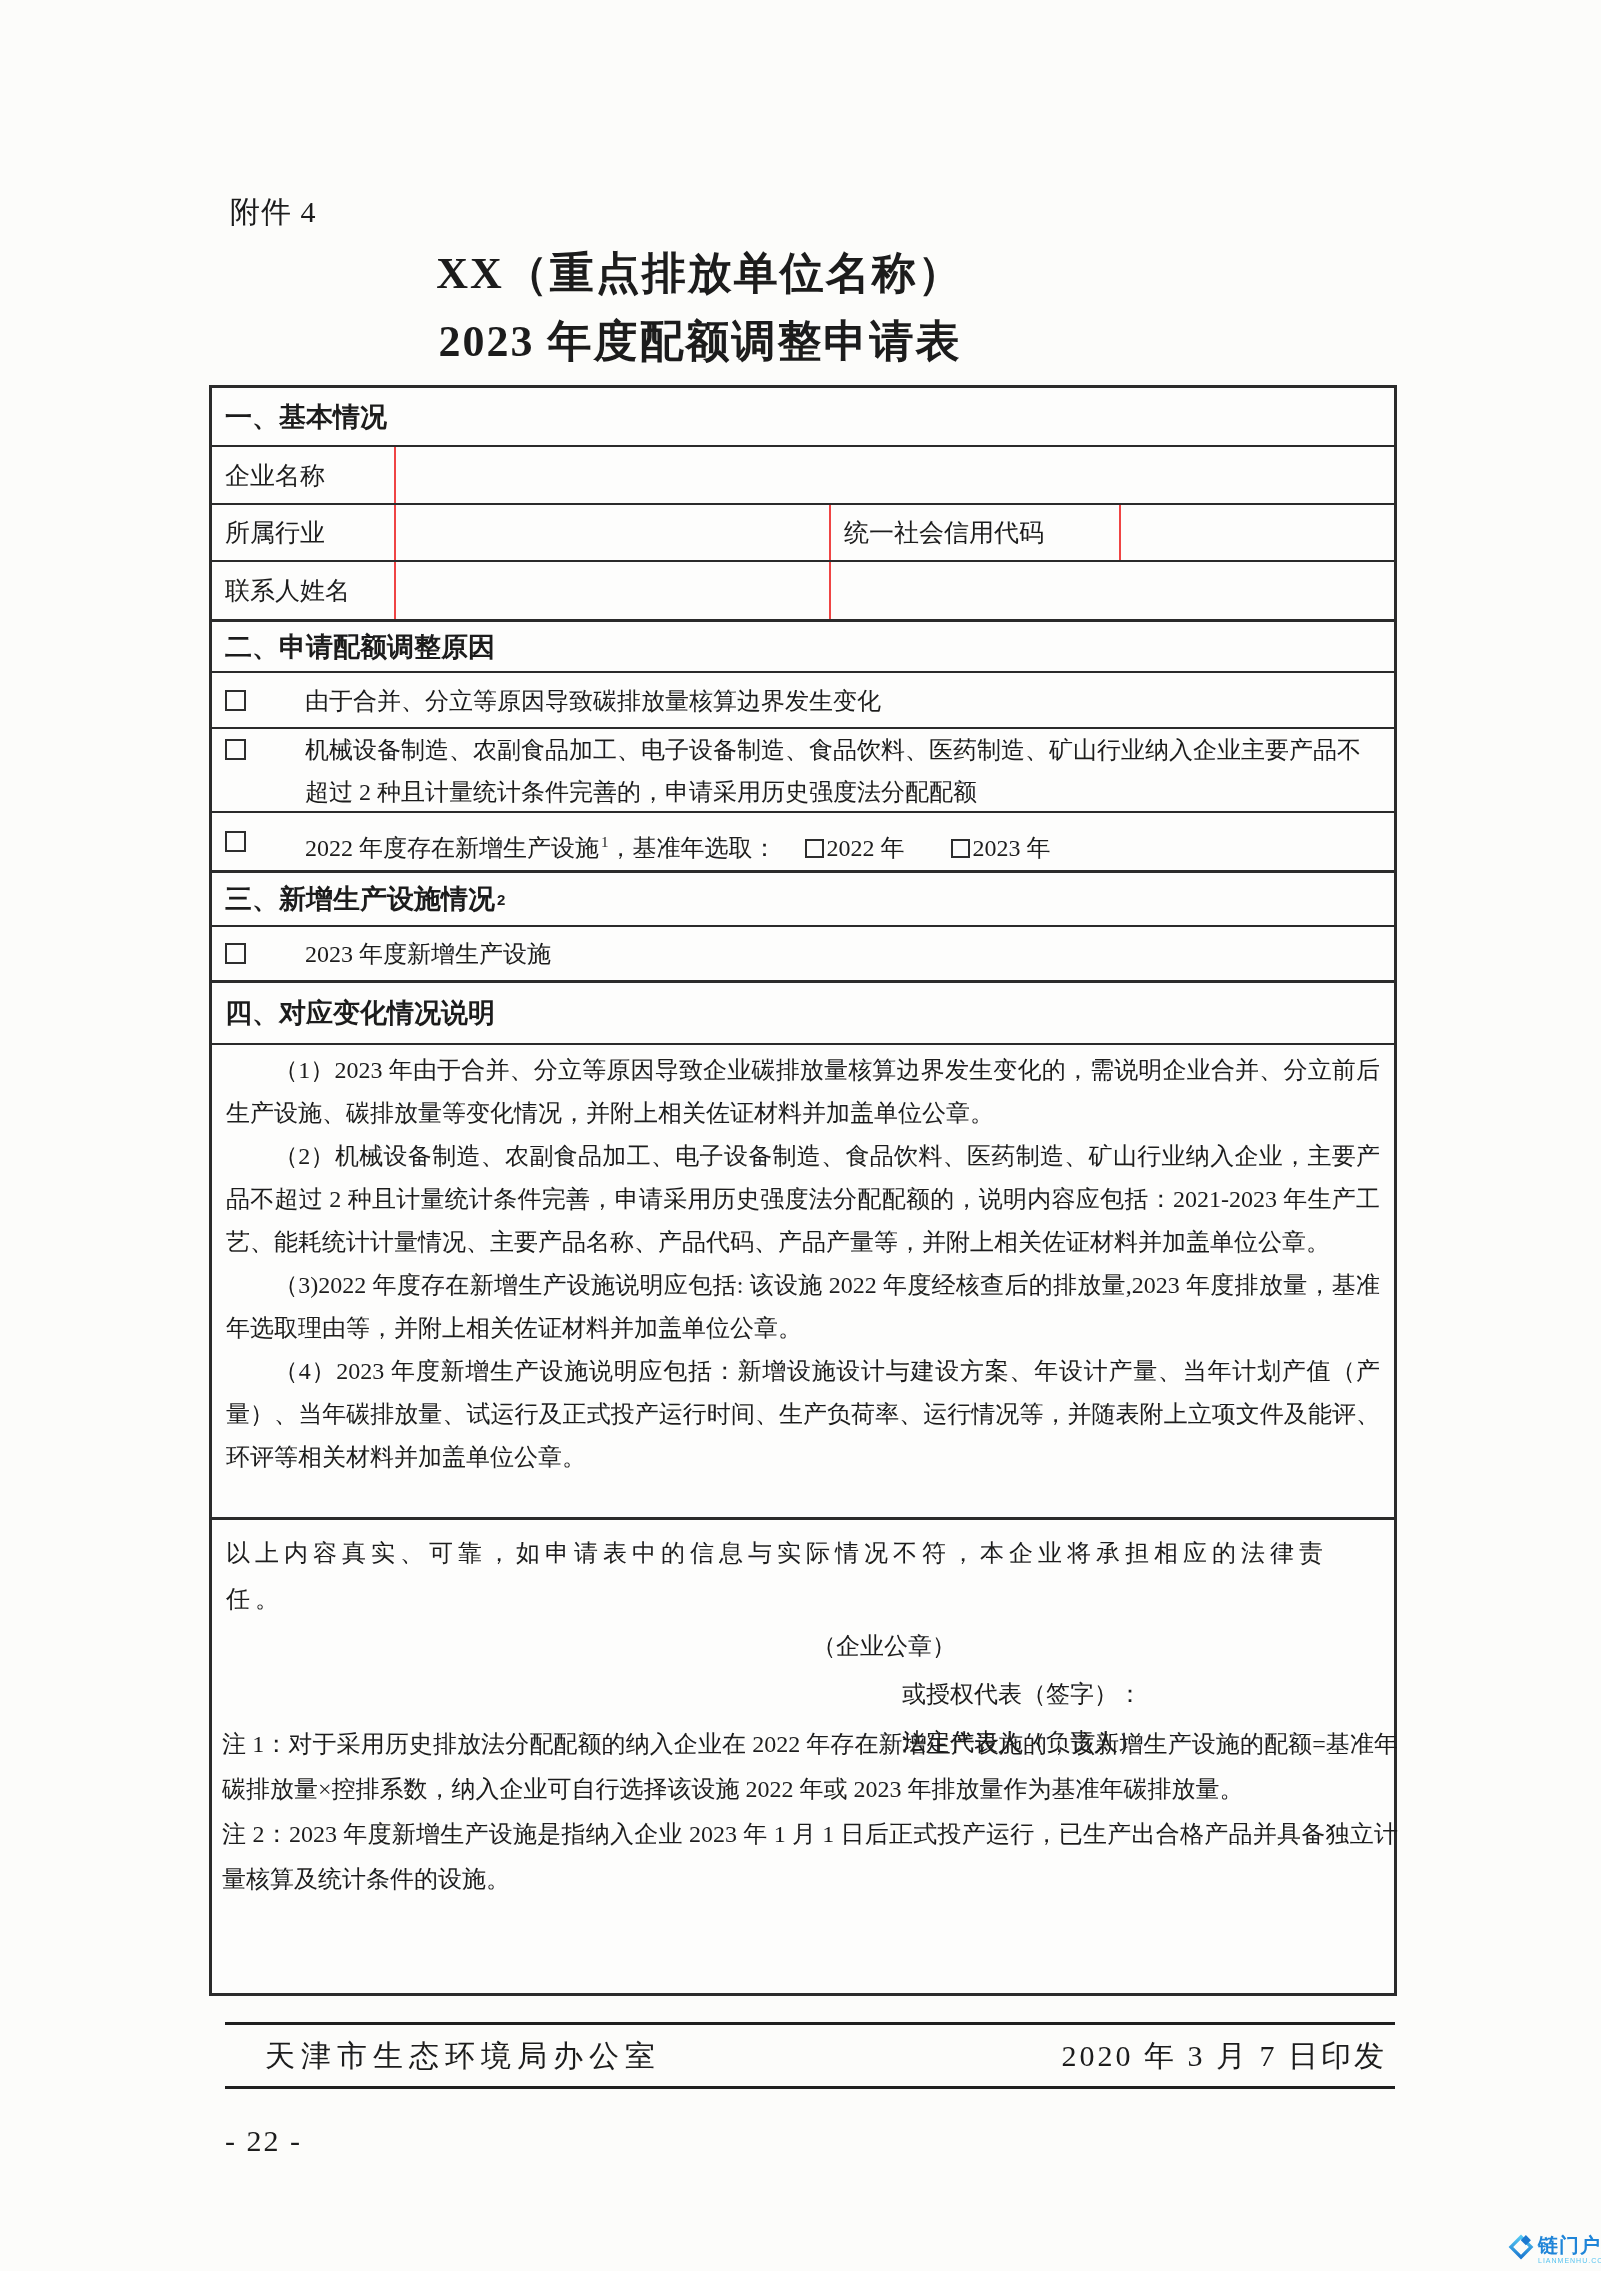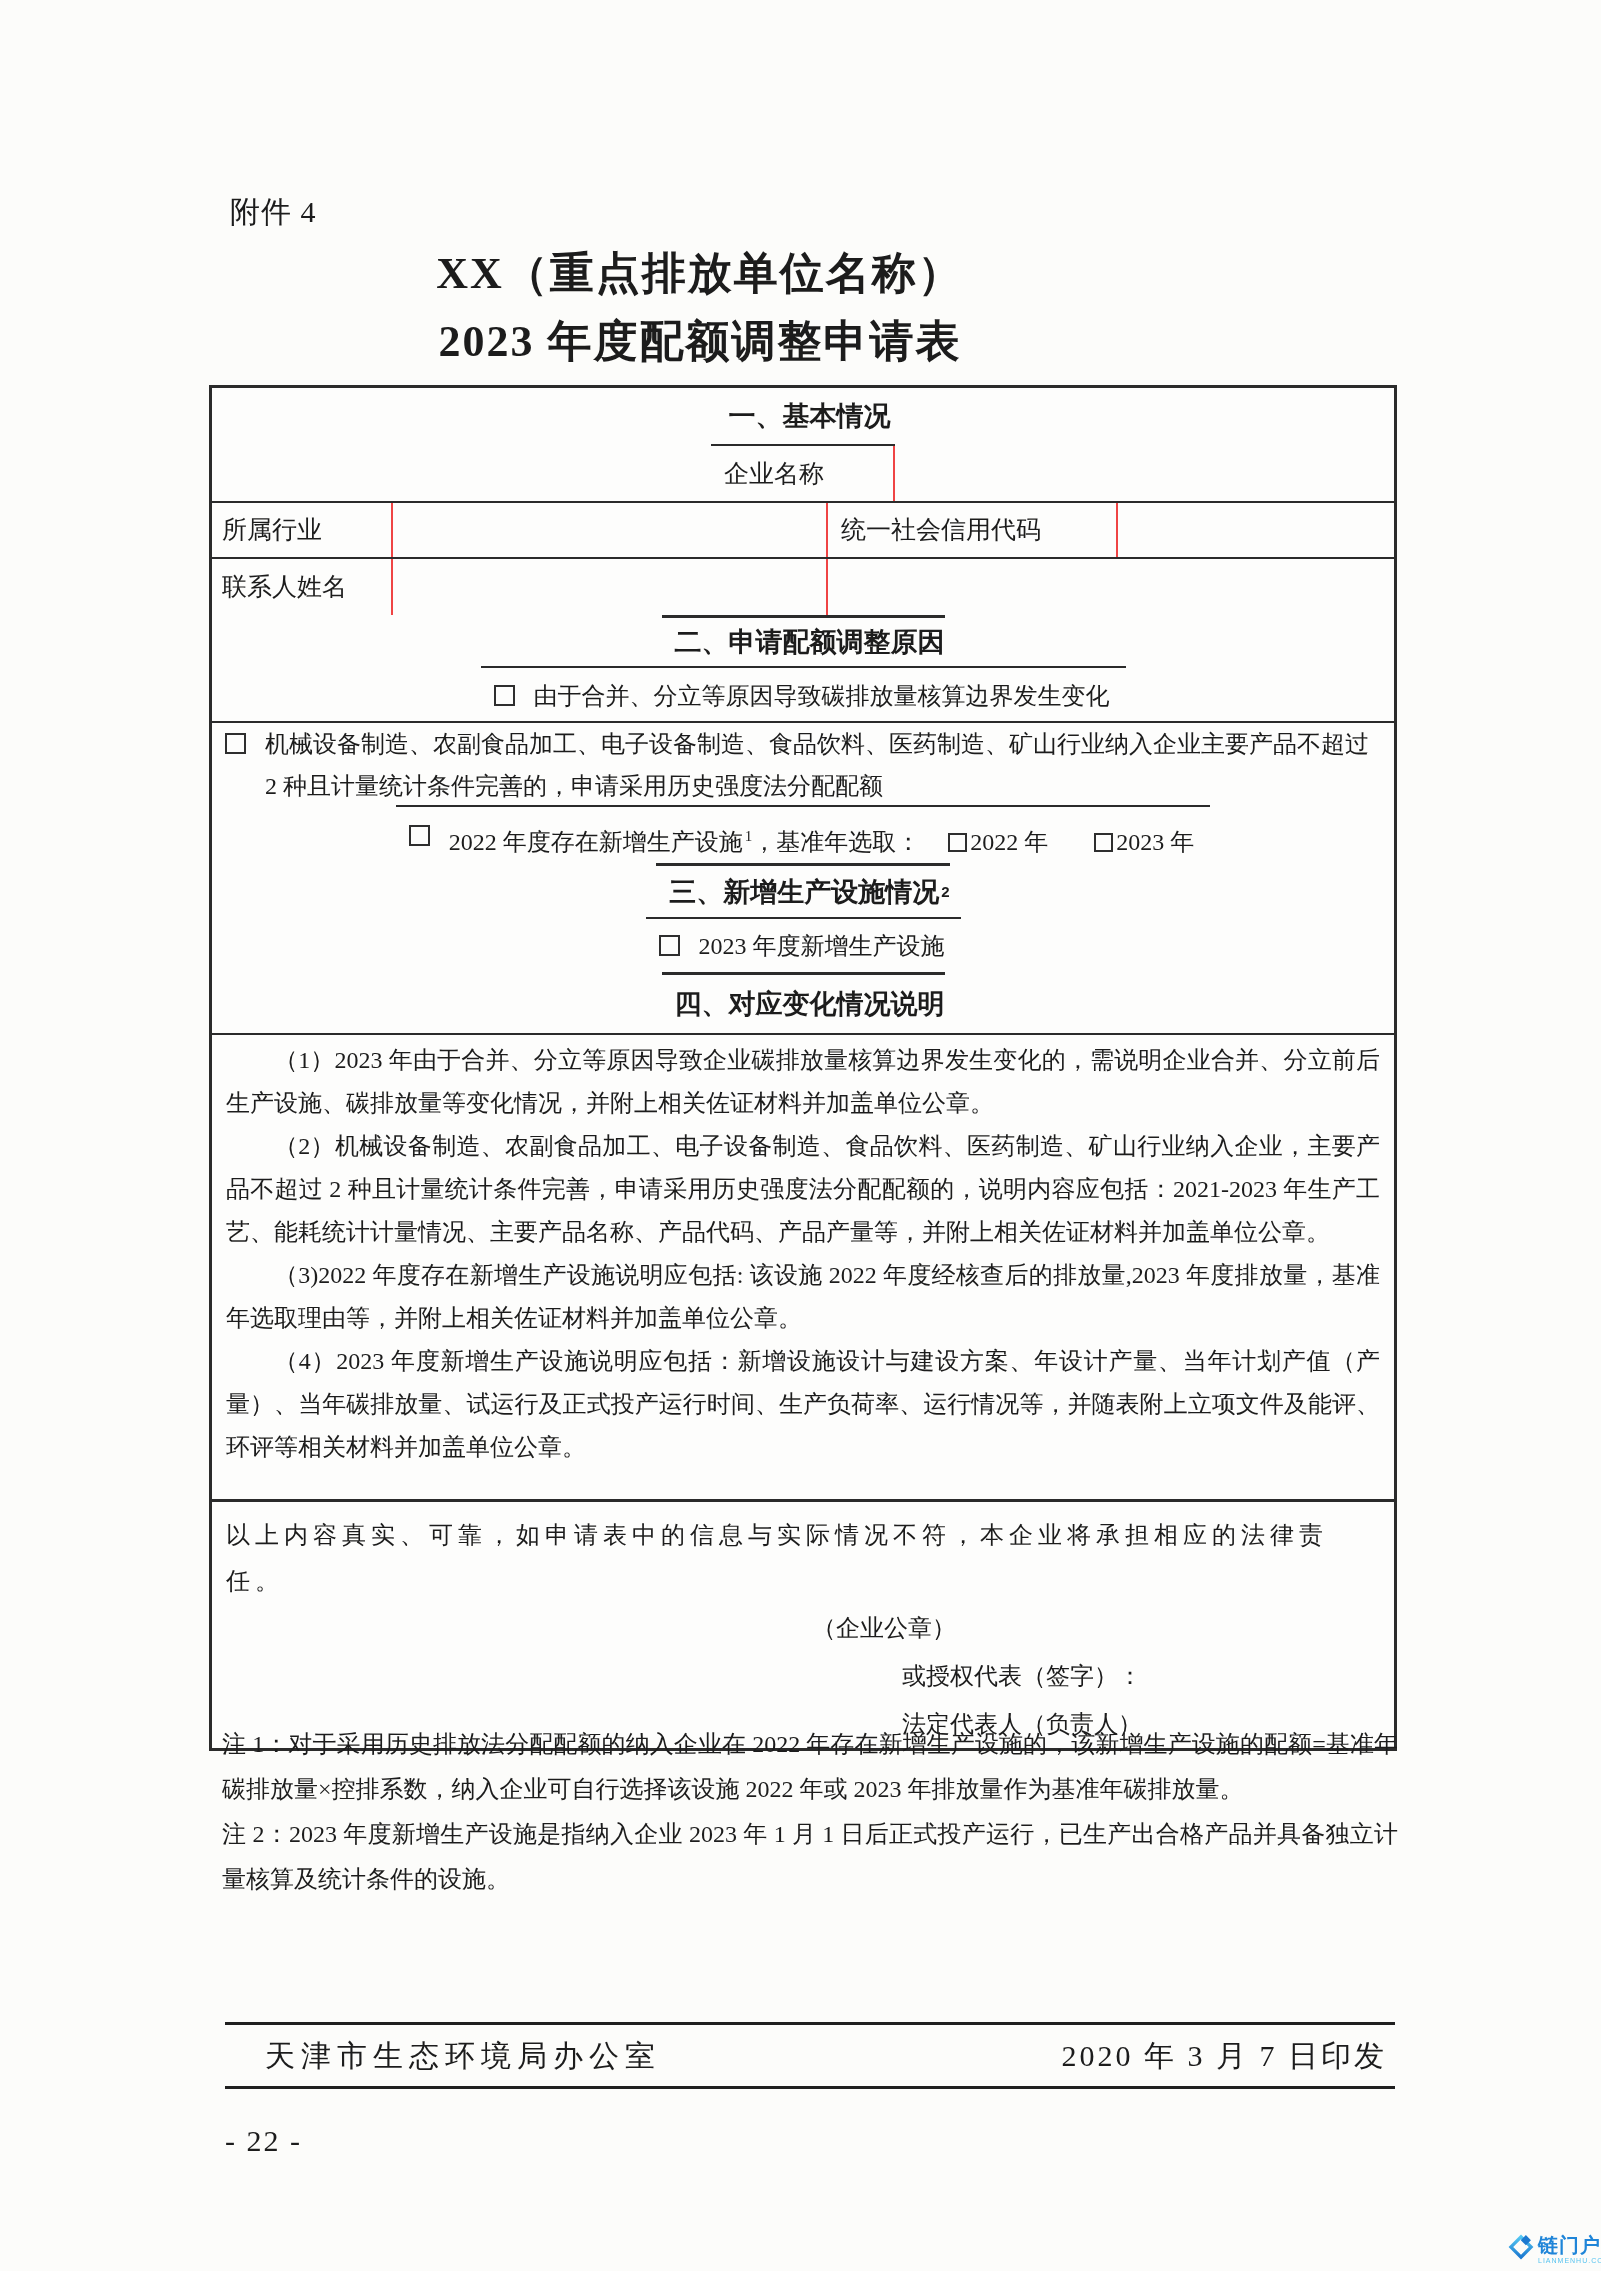--- a/index.html
+++ b/index.html
@@ -18,44 +18,43 @@
   }
   .titles{
     position:absolute;left:0;top:252px;width:1400px;
     text-align:center;font-weight:bold;
   }
   .titles .t1{font-size:44px;letter-spacing:2px;line-height:1.0;margin:0;}
   .titles .t2{font-size:44px;letter-spacing:2px;line-height:1.0;margin:24px 0 0 0;}
 
   
   .form-table{
-    position:absolute;left:209px;top:385px;width:1188px;height:1366px;
+    position:absolute;left:209px;top:385px;width:1188px;height:1611px;
     border:3px solid #2b2b2b;
     box-sizing:border-box;
     display:flex;flex-direction:column;
     background:#fdfdfc;
-    align-items:center;
   }
   .trow{box-sizing:border-box;border-top:2px solid #2b2b2b;}
   .trow:first-child{border-top:none;}
   .sec-row{
     font-family:"Liberation Sans", sans-serif;
     font-weight:bold;font-size:27px;
     padding-left:13px;display:flex;align-items:center;
     border-top-width:3px;
   }
   .sec-row:first-child{border-top-width:0;}
   .grid4{display:grid;grid-template-columns:184px 435px 290px 279px;}
   .grid2{display:grid;grid-template-columns:184px 1fr;}
   .cell{box-sizing:border-box;display:flex;align-items:center;
         padding-left:13px;font-size:25px;}
   .cell.bord{border-right:2px solid #ef4444;}
   .cell.blank{padding:0;}
 
-  .opt{display:flex;align-items:flex-start;padding-left:13px;box-sizing:border-box;}
+  .opt{display:flex;align-items:flex-start;padding-left:13px;box-sizing:border-box;gap:40px;}
   .opt .cb{flex:0 0 auto;}
   .cb{
     display:inline-block;width:21px;height:21px;
     border:2px solid #2e2e2e;box-sizing:border-box;background:transparent;
   }
   .opt .cb{margin-top:10px;margin-right:19px;}
   .opt-text{font-size:24px;line-height:42px;padding-right:16px;}
   .cb.small{width:19px;height:19px;vertical-align:-2px;margin-right:3px;}
   .choice{white-space:nowrap;}
   .choice.c1{margin-left:28px;}

